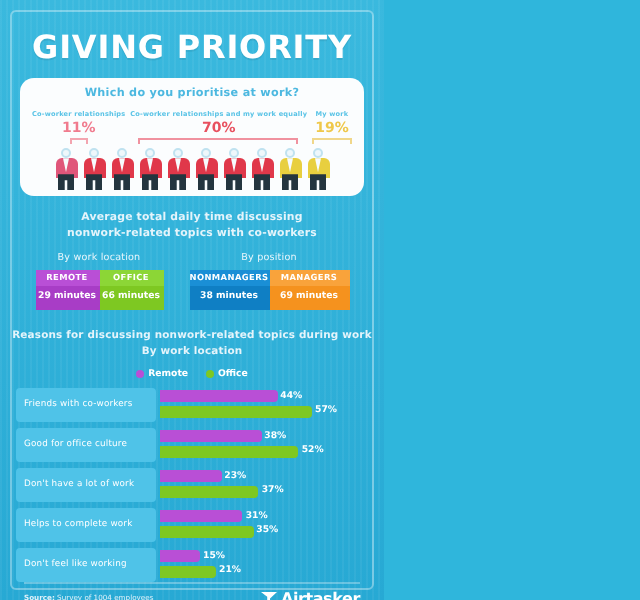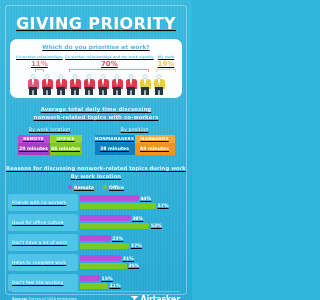--- a/index.html
+++ b/index.html
@@ -12,21 +12,21 @@
   .poster{
     position:relative;width:192px;height:300px;box-sizing:border-box;
     background:
       repeating-linear-gradient(90deg, rgba(255,255,255,.05) 0 1px, rgba(0,0,0,0) 1px 3px),
       linear-gradient(180deg,#3ab9de 0%,#27a9d4 100%);
     padding:5px;
   }
   .frame{
     position:relative;width:182px;height:290px;box-sizing:border-box;
     border:1px solid rgba(255,255,255,.35);border-radius:3px;
-    display:flex;flex-direction:column;align-items:center;text-decoration:underline;
+    display:flex;flex-direction:column;align-items:center;
   }
   
   .title{
     margin-top:8px;font-size:16px;font-weight:bold;color:#ffffff;
     letter-spacing:.4px;text-shadow:0 1px 0 rgba(0,0,0,.07);
   }
   
   .card{
     margin-top:6px;width:172px;background:#fbfdfe;border-radius:7px;
     box-sizing:border-box;padding:5px 4px 3px 4px;position:relative;

